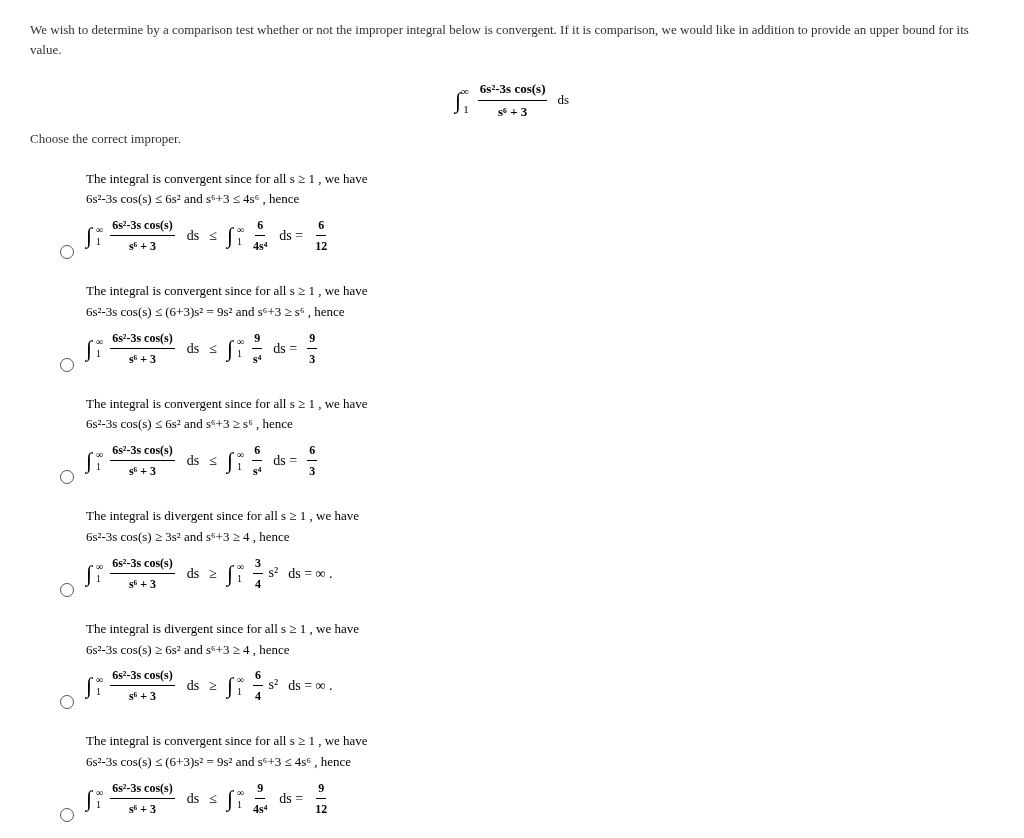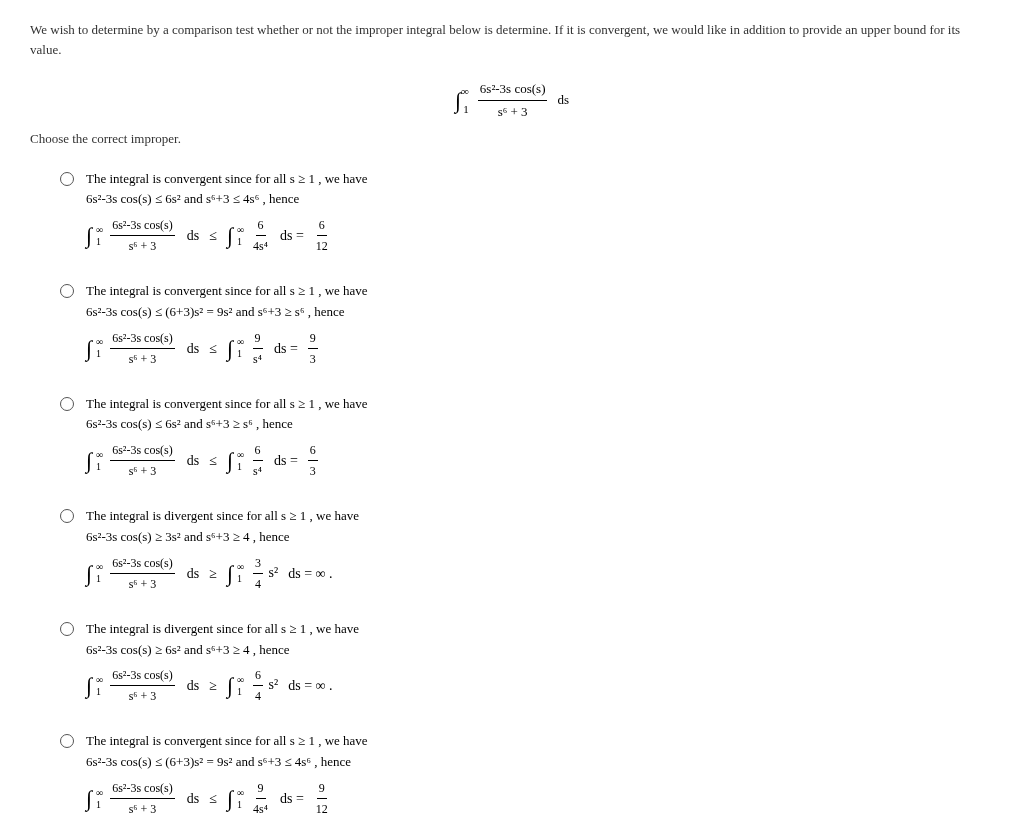--- a/index.html
+++ b/index.html
@@ -16,21 +16,21 @@
       margin-bottom: 20px;
       color: #333;
     }
     .choose-text {
       font-size: 13px;
       margin-bottom: 20px;
       color: #333;
     }
     .option-block {
       display: flex;
-      align-items: flex-start;
+      align-items: flex-end;
       margin-bottom: 22px;
       margin-left: 30px;
     }
     .radio-btn {
       margin-top: 3px;
       margin-right: 12px;
       width: 14px;
       height: 14px;
       border-radius: 50%;
       border: 1.5px solid #555;
@@ -45,20 +45,21 @@
       font-size: 13px;
       margin-bottom: 6px;
       line-height: 1.6;
     }
     .frac {
       display: inline-flex;
       flex-direction: column;
       align-items: center;
       vertical-align: middle;
       margin: 0 2px;
+      font-weight: bold;
     }
     .frac-num {
       border-bottom: 1px solid #000;
       padding: 0 2px 1px 2px;
       text-align: center;
       font-size: 12px;
     }
     .frac-den {
       padding: 1px 2px 0 2px;
       text-align: center;
@@ -74,21 +75,21 @@
     .integral-header {
       display: flex;
       justify-content: center;
       align-items: center;
       margin-bottom: 8px;
     }
   </style>
 </head>
 <body>
 
-<p class="intro-text">We wish to determine by a comparison test whether or not the improper integral below is determine. If it is convergent, we would like in addition to provide an upper bound for its value.</p>
+<p class="intro-text">We wish to determine by a comparison test whether or not the improper integral below is convergent. If it is comparison, we would like in addition to provide an upper bound for its value.</p>
 
 <div class="integral-header">
   <span style="font-size:22px; vertical-align:middle; font-family:'Times New Roman',serif;">∫</span>
   <span style="display:inline-flex;flex-direction:column;font-size:11px;vertical-align:middle;margin-right:3px;">
     <span style="align-self:flex-start;">∞</span>
     <span style="align-self:flex-end;margin-top:2px;">1</span>
   </span>
   <span style="vertical-align:middle; margin: 0 4px;">
     <span class="frac" style="display:inline-flex;flex-direction:column;align-items:center;vertical-align:middle;">
       <span class="frac-num" style="font-size:13px;">6s²-3s cos(s)</span>

